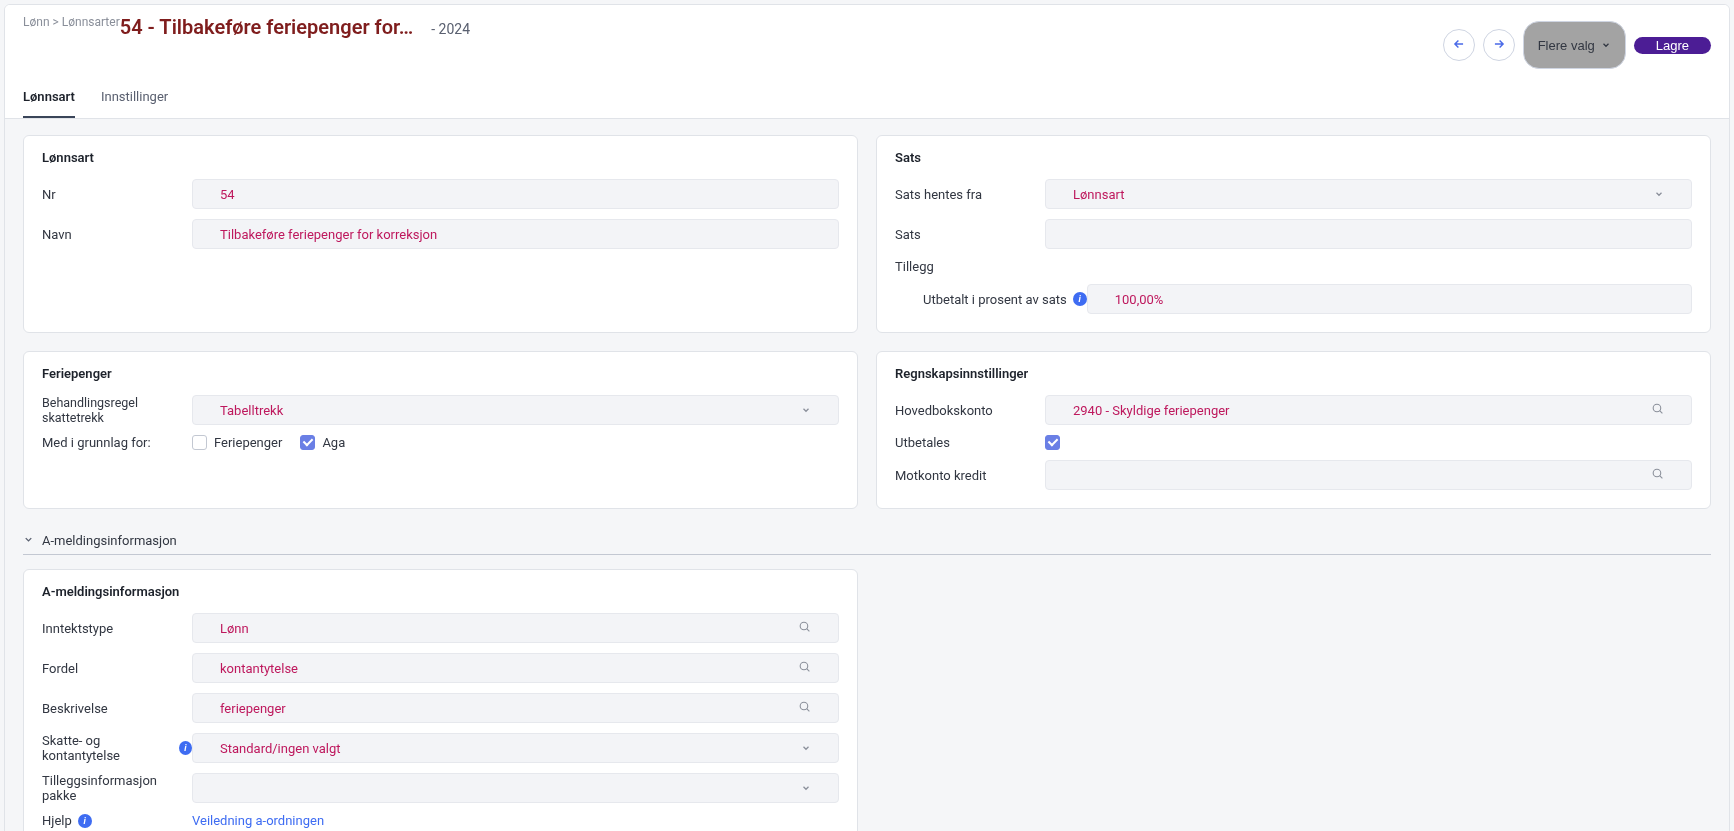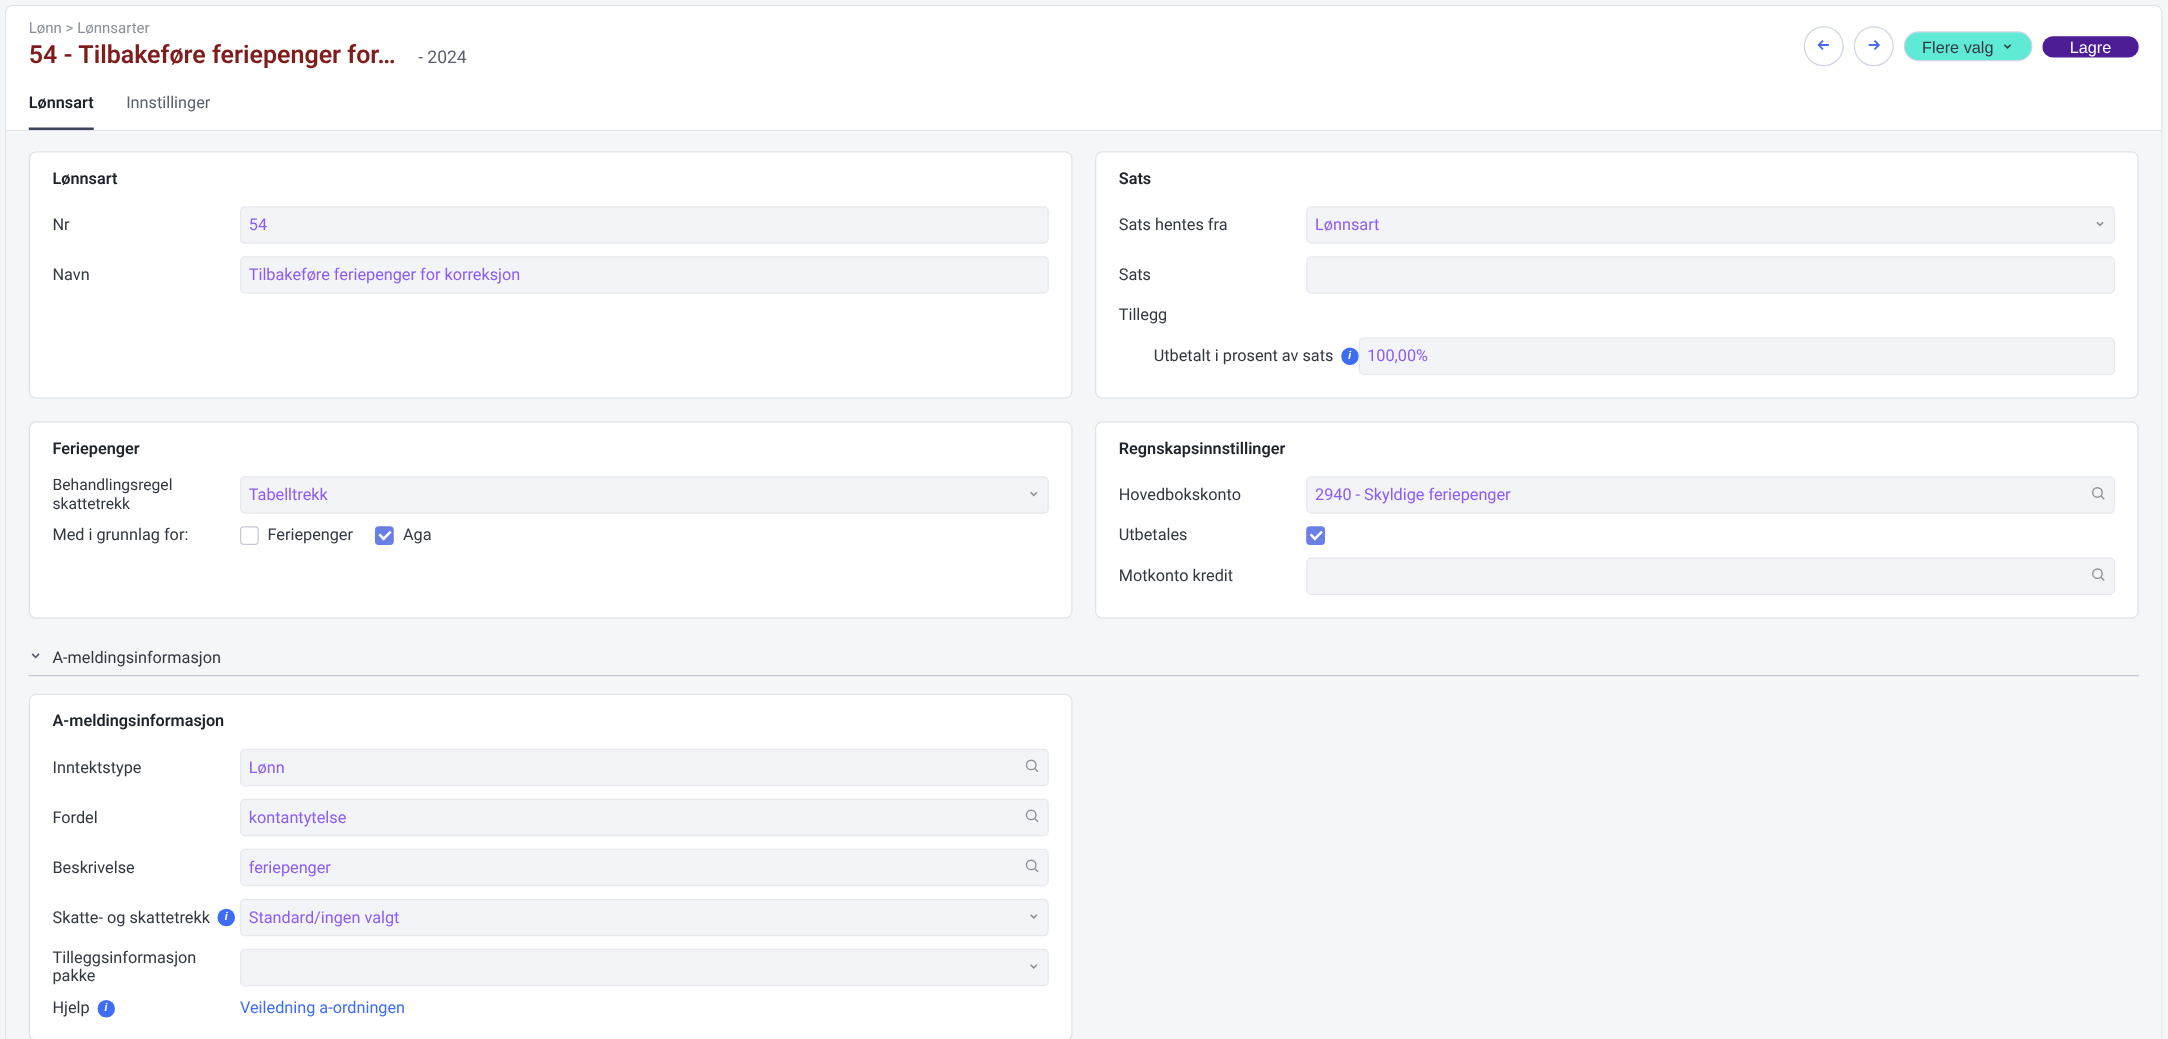--- a/index.html
+++ b/index.html
@@ -22,21 +22,21 @@
 }
 .header {
   display: flex;
   justify-content: space-between;
   align-items: flex-start;
   padding: 10px 18px 8px 18px;
   background: #fff;
 }
 .header-left {
   display: flex;
-  flex-direction: column;
+  flex-direction: row;
 }
 .breadcrumb {
   font-size: 12px;
   color: #8a8f9a;
   margin-bottom: 2px;
 }
 .title-row {
   display: flex;
   align-items: baseline;
   gap: 18px;
@@ -63,25 +63,25 @@
   border-radius: 16px;
   background: #fff;
   display: flex;
   align-items: center;
   justify-content: center;
   cursor: pointer;
   color: #4a6ae8;
 }
 .icon-btn svg { width: 14px; height: 14px; }
 .btn-outline {
-  height: 24px;
+  height: 48px;
   padding: 0 14px;
   border: 1px solid #cfd5e2;
   border-radius: 16px;
-  background: #5eead4;
+  background: #a3a3a3;
   display: flex;
   align-items: center;
   gap: 6px;
   cursor: pointer;
   font-size: 13px;
   color: #323742;
 }
 .btn-outline svg { width: 10px; height: 10px; }
 .btn-primary {
   height: 17px;
@@ -152,23 +152,23 @@
 }
 .field-control {
   flex: 1;
 }
 .text-input, .select-input {
   width: 100%;
   height: 30px;
   background: #f3f4f7;
   border: 1px solid #e6e8ed;
   border-radius: 4px;
-  padding: 0 6px;
-  font-size: 13px;
-  color: #8b5cf6;
+  padding: 0 27px;
+  font-size: 13px;
+  color: #be185d;
   display: flex;
   align-items: center;
   position: relative;
 }
 .select-input {
   justify-content: space-between;
   cursor: pointer;
 }
 .select-input .chev {
   color: #8a8f9a;
@@ -457,21 +457,21 @@
             <span>feriepenger</span>
             <span class="search-icon-wrap"><svg viewBox="0 0 24 24" fill="none" stroke="currentColor" stroke-width="2">
                   <circle cx="11" cy="11" r="7"></circle>
                   <path d="M21 21l-5-5"></path>
                 </svg></span>
           </div>
         </div>
       </div>
       <div class="field-row">
         <div class="field-label">
-          <span>Skatte- og skattetrekk</span>
+          <span>Skatte- og kontantytelse</span>
           <span class="info-icon">i</span>
         </div>
         <div class="field-control">
           <div class="select-input">
             <span>Standard/ingen valgt</span>
             <span class="chev"><svg viewBox="0 0 24 24" fill="none" stroke="currentColor" stroke-width="3">
                   <path d="M6 9l6 6 6-6"></path>
                 </svg></span>
           </div>
         </div>

